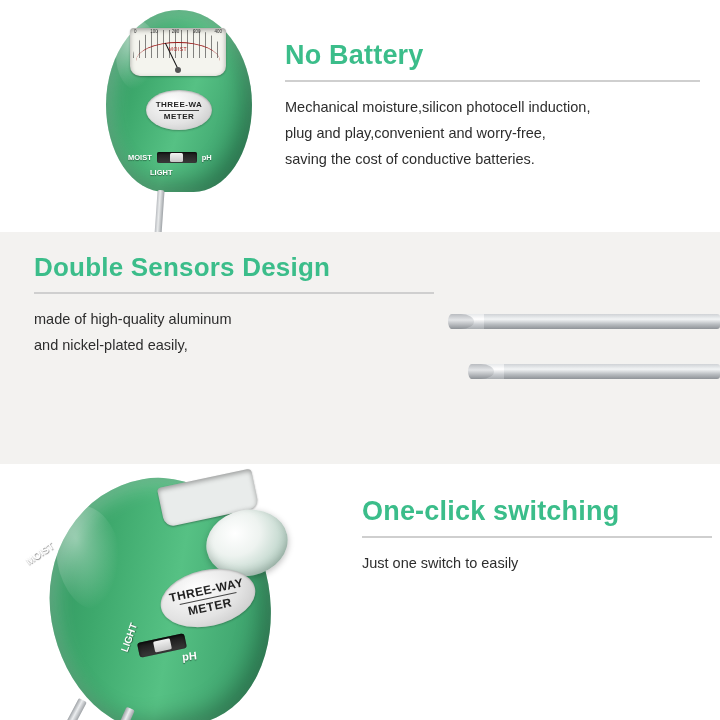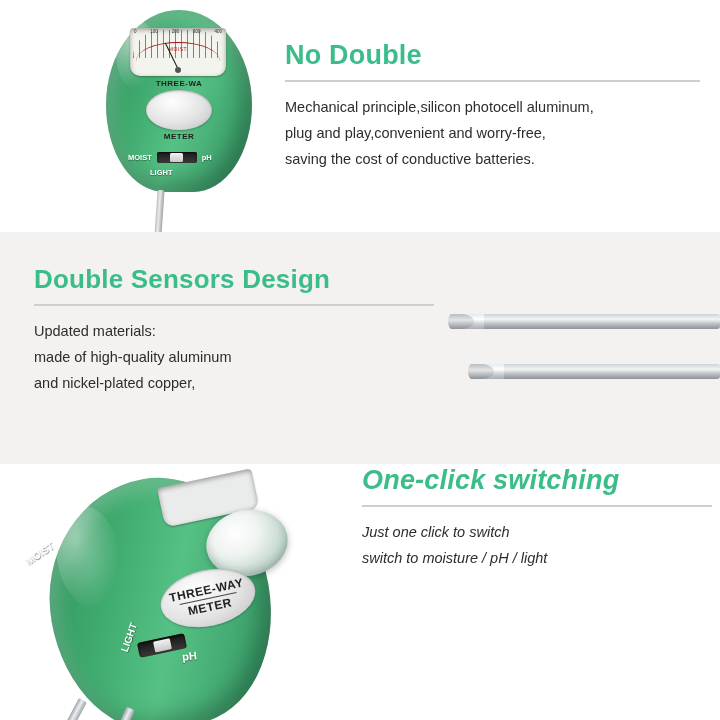--- a/index.html
+++ b/index.html
@@ -58,27 +58,26 @@
     left: 285px;
     top: 40px;
     width: 415px;
   }
   #double-sensors-text {
     position: absolute;
     left: 34px;
     top: 252px;
     width: 400px;
   }
-  #double-sensors-text .heading { font-size: 26px; margin-top: 12px; }
+  #double-sensors-text .heading { font-size: 26px; }
   #one-click-text {
     position: absolute;
     left: 362px;
-    top: 465px;
+    top: 496px;
     width: 350px;
-    font-style: italic;
   }
 
   
   .meter-wrap { position: absolute; }
   #device-top { left: 84px; top: 2px; width: 190px; height: 232px; }
 
   .meter-body {
     position: absolute;
     background: linear-gradient(110deg,#2e8f5c 0%, #3da86c 28%, #56c184 55%, #2f9260 100%);
     border-radius: 50% 50% 46% 46% / 56% 56% 44% 44%;
@@ -132,21 +131,21 @@
     position:absolute; left:50%; bottom:3px; width:6px; height:6px; margin-left:-3px;
     background:#555; border-radius:50%;
   }
   .logo-oval {
     position:absolute;
     background: radial-gradient(ellipse at 40% 30%, #ffffff 0%, #e3e3e3 55%, #bdbdbd 100%);
     border-radius:50%;
     box-shadow: inset 0 1px 2px rgba(0,0,0,.25), 0 1px 2px rgba(0,0,0,.25);
     display:flex; flex-direction:column; align-items:center; justify-content:center;
   }
-  #device-top .logo-oval { left: 62px; top: 88px; width: 66px; height: 40px; gap: 21px; }
+  #device-top .logo-oval { left: 62px; top: 88px; width: 66px; height: 40px; }
   .logo-oval .l1 { font-size: 8px; font-weight: bold; color:#222; letter-spacing:.5px; }
   .logo-oval .l2 { font-size: 8px; font-weight: bold; color:#222; letter-spacing:.5px; }
   .logo-oval .lbar { width: 40px; height:1px; background:#444; margin:1px 0; }
 
   .switch-row { position:absolute; display:flex; align-items:center; }
   #device-top .switch-row { left: 44px; top: 150px; width: 110px; }
   .switch-label { font-size: 7.5px; font-weight:bold; color:#ffffff; text-shadow:0 1px 1px rgba(0,0,0,.4); }
   .switch-track {
     width: 40px; height: 11px; margin: 0 5px;
     background: linear-gradient(#1b1b1b,#3a3a3a);
@@ -294,39 +293,38 @@
           <span class="switch-knob"></span>
         </span>
         <span class="switch-label">pH</span>
       </div>
       <div class="switch-sub">LIGHT</div>
 
       <div class="probe probe-1"></div>
     </div>
 
     <div id="no-battery-text">
-      <h2 class="heading">No Double</h2>
+      <h2 class="heading">No Battery</h2>
       <div class="rule"></div>
       <div class="body-text">
-        <div>Mechanical principle,silicon photocell aluminum,</div>
+        <div>Mechanical moisture,silicon photocell induction,</div>
         <div>plug and play,convenient and worry-free,</div>
         <div>saving the cost of conductive batteries.</div>
       </div>
     </div>
   </div>
 
   <div class="section" id="section-double-sensors"></div>
 
   <div id="double-sensors-text">
     <h2 class="heading">Double Sensors Design</h2>
     <div class="rule"></div>
     <div class="body-text">
-      <div>Updated  materials:</div>
       <div>made of high-quality aluminum</div>
-      <div>and nickel-plated copper,</div>
+      <div>and nickel-plated easily,</div>
     </div>
   </div>
 
   <div id="probes-graphic">
     <div class="probe-long" id="probe-a"></div>
     <div class="probe-tip" id="probe-a-tip"></div>
     <div class="probe-long" id="probe-b"></div>
     <div class="probe-tip" id="probe-b-tip"></div>
   </div>
 
@@ -352,18 +350,17 @@
     </div>
 
     <div class="probe probe-1"></div>
     <div class="probe probe-2"></div>
   </div>
 
   <div id="one-click-text">
     <h2 class="heading">One-click switching</h2>
     <div class="rule"></div>
     <div class="body-text">
-      <div>Just one click to switch</div>
-      <div>switch to moisture / pH / light</div>
+      <div>Just one switch to easily</div>
     </div>
   </div>
 
 </div>
 
 </body></html>

